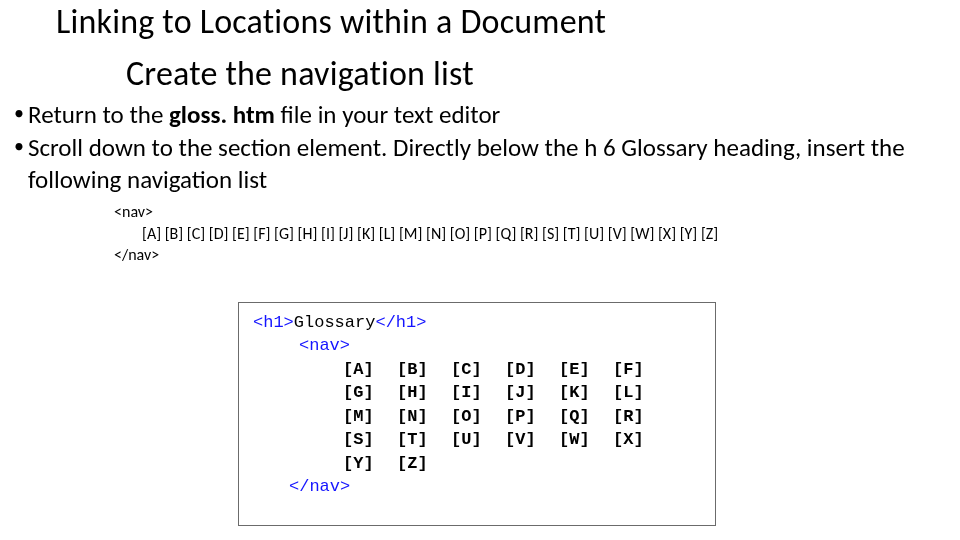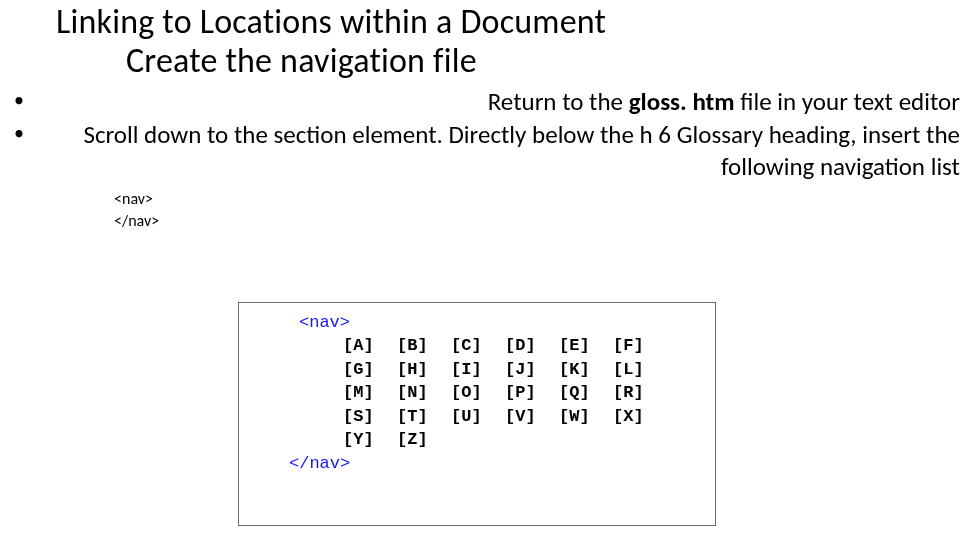--- a/index.html
+++ b/index.html
@@ -15,21 +15,21 @@
   .slide {
     position: relative;
     width: 960px;
     height: 540px;
     box-sizing: border-box;
   }
   .title {
     font-size: 34px;
     line-height: 1.15;
     font-weight: 400;
-    margin: 2px 0 0 56px;
+    margin: 2px 0 13px 56px;
     letter-spacing: 0.2px;
   }
   .subtitle {
     font-size: 34px;
     line-height: 1.15;
     font-weight: 400;
     margin: 0 0 6px 126px;
     letter-spacing: 0.2px;
   }
   .bullets {
@@ -44,21 +44,20 @@
   }
   .bullets .dot {
     width: 14px;
     flex: 0 0 14px;
     text-align: left;
     font-size: 20px;
     line-height: 1.4;
   }
   .bullets .txt {
     flex: 1 1 auto;
-    text-align: right;
   }
   .bullets .txt b { font-weight: 700; }
   .codeblock {
     margin: 6px 0 0 114px;
     font-size: 16px;
     line-height: 1.35;
     font-family: Calibri, "Segoe UI", Arial, sans-serif;
   }
   .codeblock .indent { padding-left: 28px; }
 
@@ -89,41 +88,45 @@
   .figure .letters span { white-space: pre; }
   .figure .ind1 { padding-left: 46px; }
   .figure .ind05 { padding-left: 36px; }
 </style>
 </head>
 <body>
 
 <div class="slide">
 
   <div class="title">Linking to Locations within a Document</div>
-  <div class="subtitle">Create the navigation file</div>
+  <div class="subtitle">Create the navigation list</div>
 
   <div class="bullets">
     <div class="row">
       <div class="dot">•</div>
       <div class="txt">
         <span>Return to the </span><b>gloss. htm</b><span> file in your text editor</span>
       </div>
     </div>
     <div class="row">
       <div class="dot">•</div>
       <div class="txt">Scroll down to the section element. Directly below the h 6 Glossary heading, insert the following navigation list</div>
     </div>
   </div>
 
   <div class="codeblock">
     <div>&lt;nav&gt;</div>
+    <div class="indent">[A] [B] [C] [D] [E] [F] [G] [H] [I] [J] [K] [L] [M] [N] [O] [P] [Q] [R] [S] [T] [U] [V] [W] [X] [Y] [Z]</div>
     <div>&lt;/nav&gt;</div>
   </div>
 
   <div class="figure">
+    <div>
+      <span class="tag">&lt;h1&gt;</span><span class="black">Glossary</span><span class="tag">&lt;/h1&gt;</span>
+    </div>
     <div class="ind1">
       <span class="tag">&lt;nav&gt;</span>
     </div>
     <div class="letters" id="letter-grid">
         <span>[A]</span>
         <span>[B]</span>
         <span>[C]</span>
         <span>[D]</span>
         <span>[E]</span>
         <span>[F]</span>

